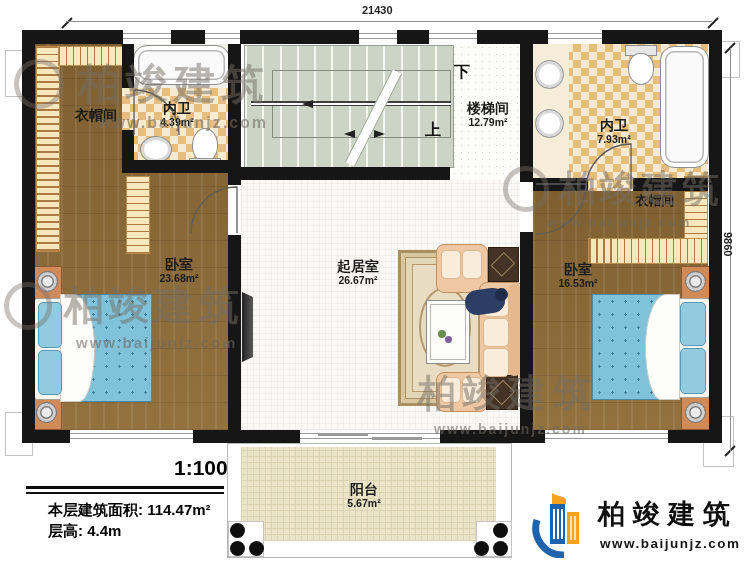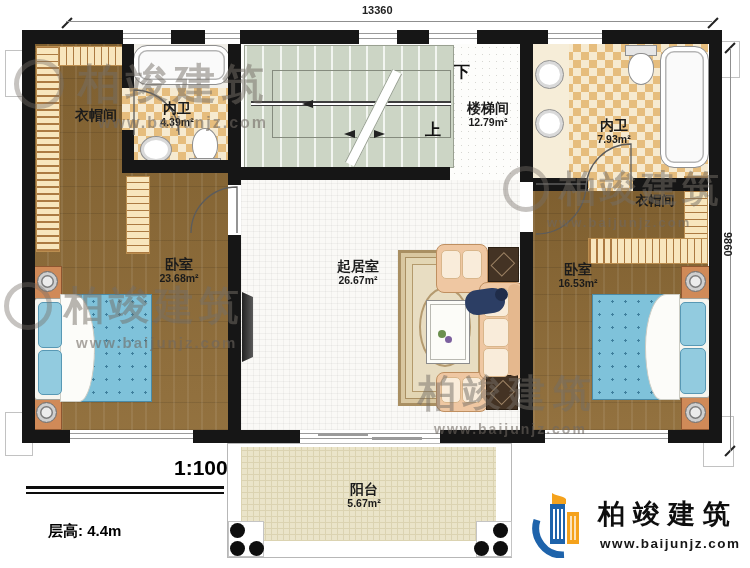--- a/index.html
+++ b/index.html
@@ -75,21 +75,21 @@
   <div class="cornerbox" style="left:5px;top:50px;width:26px;height:45px;"></div>
   <div class="cornerbox" style="left:701px;top:41px;width:37px;height:35px;"></div>
   <div class="cornerbox" style="left:5px;top:412px;width:26px;height:42px;"></div>
   <div class="cornerbox" style="left:703px;top:416px;width:29px;height:49px;"></div>
   <div class="tick" style="left:60px;top:22px;"></div>
   <div class="tick" style="left:706px;top:22px;"></div>
   <div class="tick" style="left:723px;top:47px;"></div>
   <div class="tick" style="left:723px;top:450px;"></div>
 
   <div class="dimline" style="left:66px;top:21px;width:646px;height:1px;"></div>
-  <div class="dim" style="left:362px;top:4px;">13360</div>
+  <div class="dim" style="left:362px;top:4px;">21430</div>
   <div class="dimline" style="left:730px;top:48px;width:1px;height:404px;"></div>
   <div class="dim" style="left:722px;top:232px;writing-mode:vertical-rl;">9860</div>
 
   <div class="abs wood" style="left:33px;top:44px;width:195px;height:386px;"></div>
   <div class="abs" style="left:122px;top:44px;width:106px;height:44px;background:#f1efe9;z-index:1;"></div>
   <div class="abs checker" style="left:122px;top:88px;width:106px;height:85px;"></div>
   <div class="abs dotfloor" style="left:241px;top:44px;width:279px;height:136px;"></div>
   <div class="abs weave" style="left:241px;top:180px;width:279px;height:250px;"></div>
   <div class="abs checker" style="left:533px;top:44px;width:175px;height:147px;"></div>
   <div class="abs" style="left:533px;top:44px;width:36px;height:147px;background:#f6edd8;z-index:2;"></div>
@@ -273,20 +273,24 @@
     <div class="wm-url" style="font-size:15px;margin:1px 0 0 72px;">www.baijunjz.com</div>
   </div>
   <div class="wm" style="left:418px;top:368px;">
     <div class="wm-text" style="font-size:38px;letter-spacing:7px;">柏竣建筑</div>
     <div class="wm-url" style="font-size:14px;margin:2px 0 0 16px;">www.baijunjz.com</div>
   </div>
 
   <div class="tb" style="left:174px;top:456px;font-size:21px;font-weight:bold;">1:100</div>
   <div class="abs" style="left:26px;top:486px;width:198px;height:3px;background:#0c0c0c;z-index:10;"></div>
   <div class="abs" style="left:26px;top:492px;width:198px;height:2px;background:#0c0c0c;z-index:10;"></div>
+  <div class="tb" style="left:48px;top:501px;font-size:15px;font-weight:bold;">
+    <span>本层建筑面积:</span>
+    <span>114.47m²</span>
+  </div>
   <div class="tb" style="left:48px;top:522px;font-size:15px;font-weight:bold;">
     <span>层高:</span>
     <span>4.4m</span>
   </div>
 
   <div class="abs" style="left:528px;top:488px;width:216px;height:74px;z-index:10;">
     <svg width="62" height="68" viewBox="0 0 62 68" style="position:absolute;left:2px;top:2px;">
       <path d="M34 65 A27 27 0 0 1 7 30" fill="none" stroke="#1e63ab" stroke-width="7"></path>
       <path d="M22 14 L22 3 C28 7 32 5 36 9 L36 14 Z" fill="#f5a21c"></path>
       <rect x="20" y="14" width="15" height="40" fill="#1e63ab"></rect>

